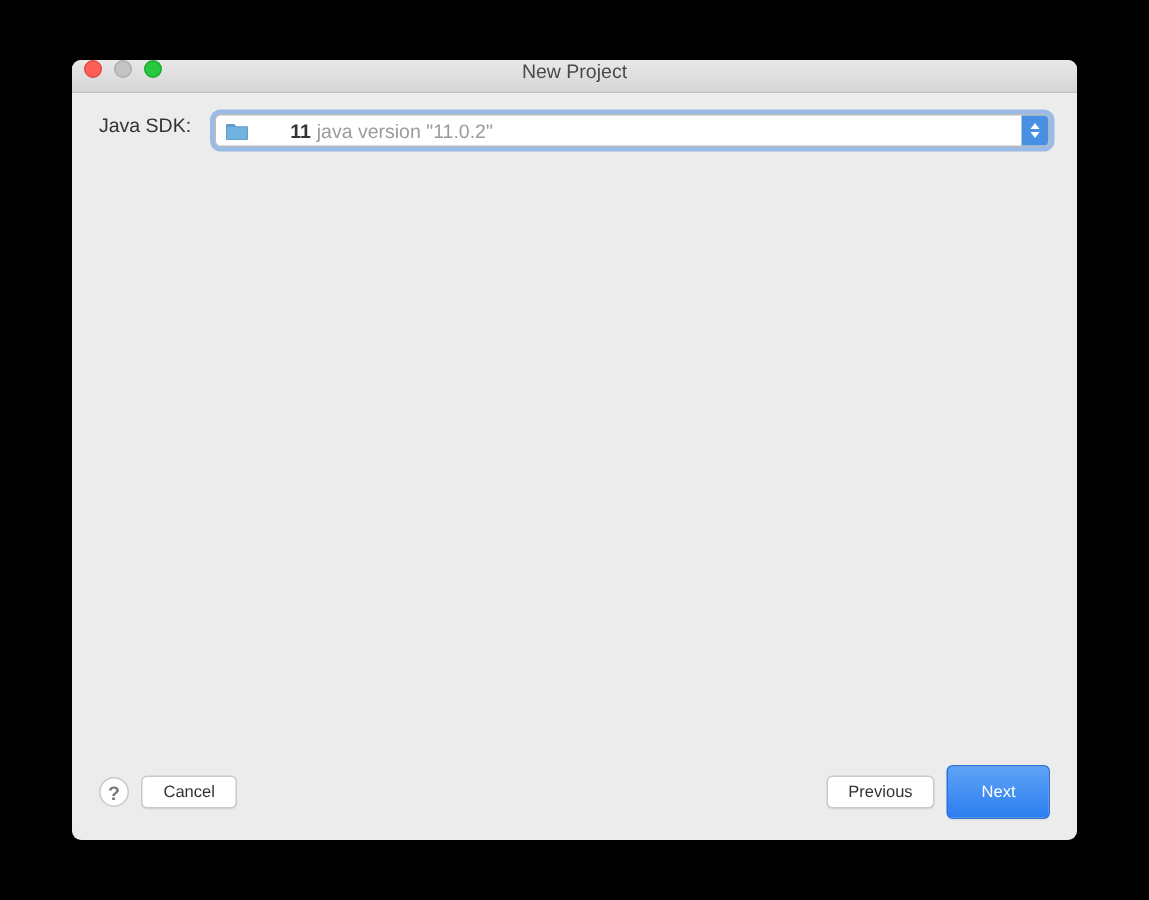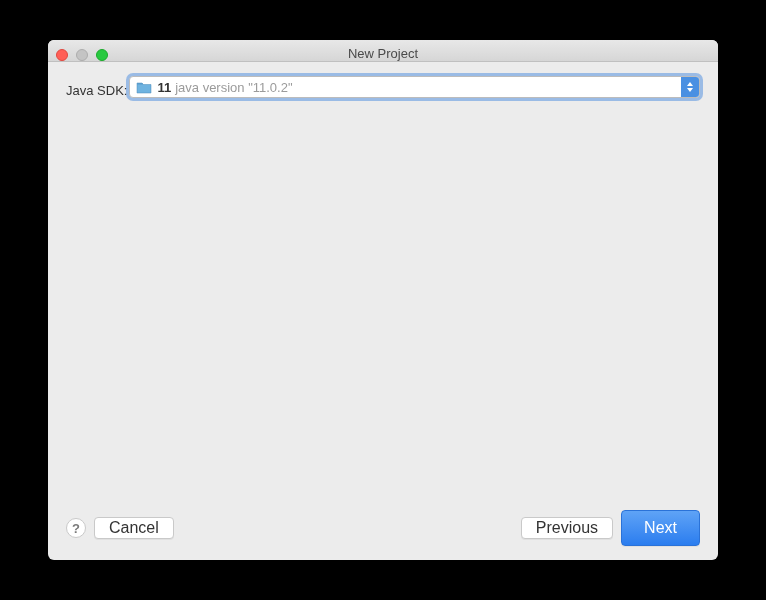--- a/index.html
+++ b/index.html
@@ -25,21 +25,21 @@
       box-shadow: 0 10px 40px rgba(0,0,0,0.5);
       display: flex;
       flex-direction: column;
       overflow: hidden;
     }
     .titlebar {
       height: 22px;
       background: linear-gradient(to bottom, #e8e8e8, #d6d6d6);
       border-bottom: 1px solid #c0c0c0;
       display: flex;
-      align-items: flex-end;
+      align-items: flex-start;
       position: relative;
     }
     .traffic-lights {
       display: flex;
       gap: 8px;
       padding-left: 8px;
       position: absolute;
       left: 0;
     }
     .tl {
@@ -57,22 +57,22 @@
       color: #4a4a4a;
     }
     .content {
       flex: 1;
       padding: 14px 18px 0 18px;
       display: flex;
       flex-direction: column;
     }
     .form-row {
       display: flex;
-      align-items: flex-end;
-      gap: 2px;
+      align-items: flex-start;
+      gap: 16px;
     }
     .form-label {
       color: #333;
       font-size: 13px;
       white-space: nowrap;
     }
     .dropdown {
       flex: 1;
       height: 22px;
       background: #fff;
@@ -89,20 +89,21 @@
       width: 16px;
       height: 13px;
       margin-right: 5px;
       position: relative;
     }
     .folder-icon svg { display: block; }
     .sdk-name {
       font-weight: 600;
       color: #333;
       margin-right: 4px;
+      margin-left: 22px;
     }
     .sdk-version {
       color: #9b9b9b;
     }
     .dropdown-arrows {
       position: absolute;
       right: 0;
       top: 0;
       bottom: 0;
       width: 18px;
@@ -141,21 +142,21 @@
       justify-content: center;
       cursor: pointer;
       font-weight: 600;
     }
     .btn {
       height: 22px;
       padding: 0 14px;
       background: #fff;
       border: 1px solid #c9c9c9;
       border-radius: 4px;
-      font-size: 16px;
+      font-size: 11px;
       color: #333;
       cursor: pointer;
       display: flex;
       align-items: center;
       box-shadow: 0 1px 0 rgba(0,0,0,0.05);
     }
     .btn-primary {
       background: linear-gradient(to bottom, #5fa3f6, #2b7def);
       border: 1px solid #2a72d8;
       color: #fff;

